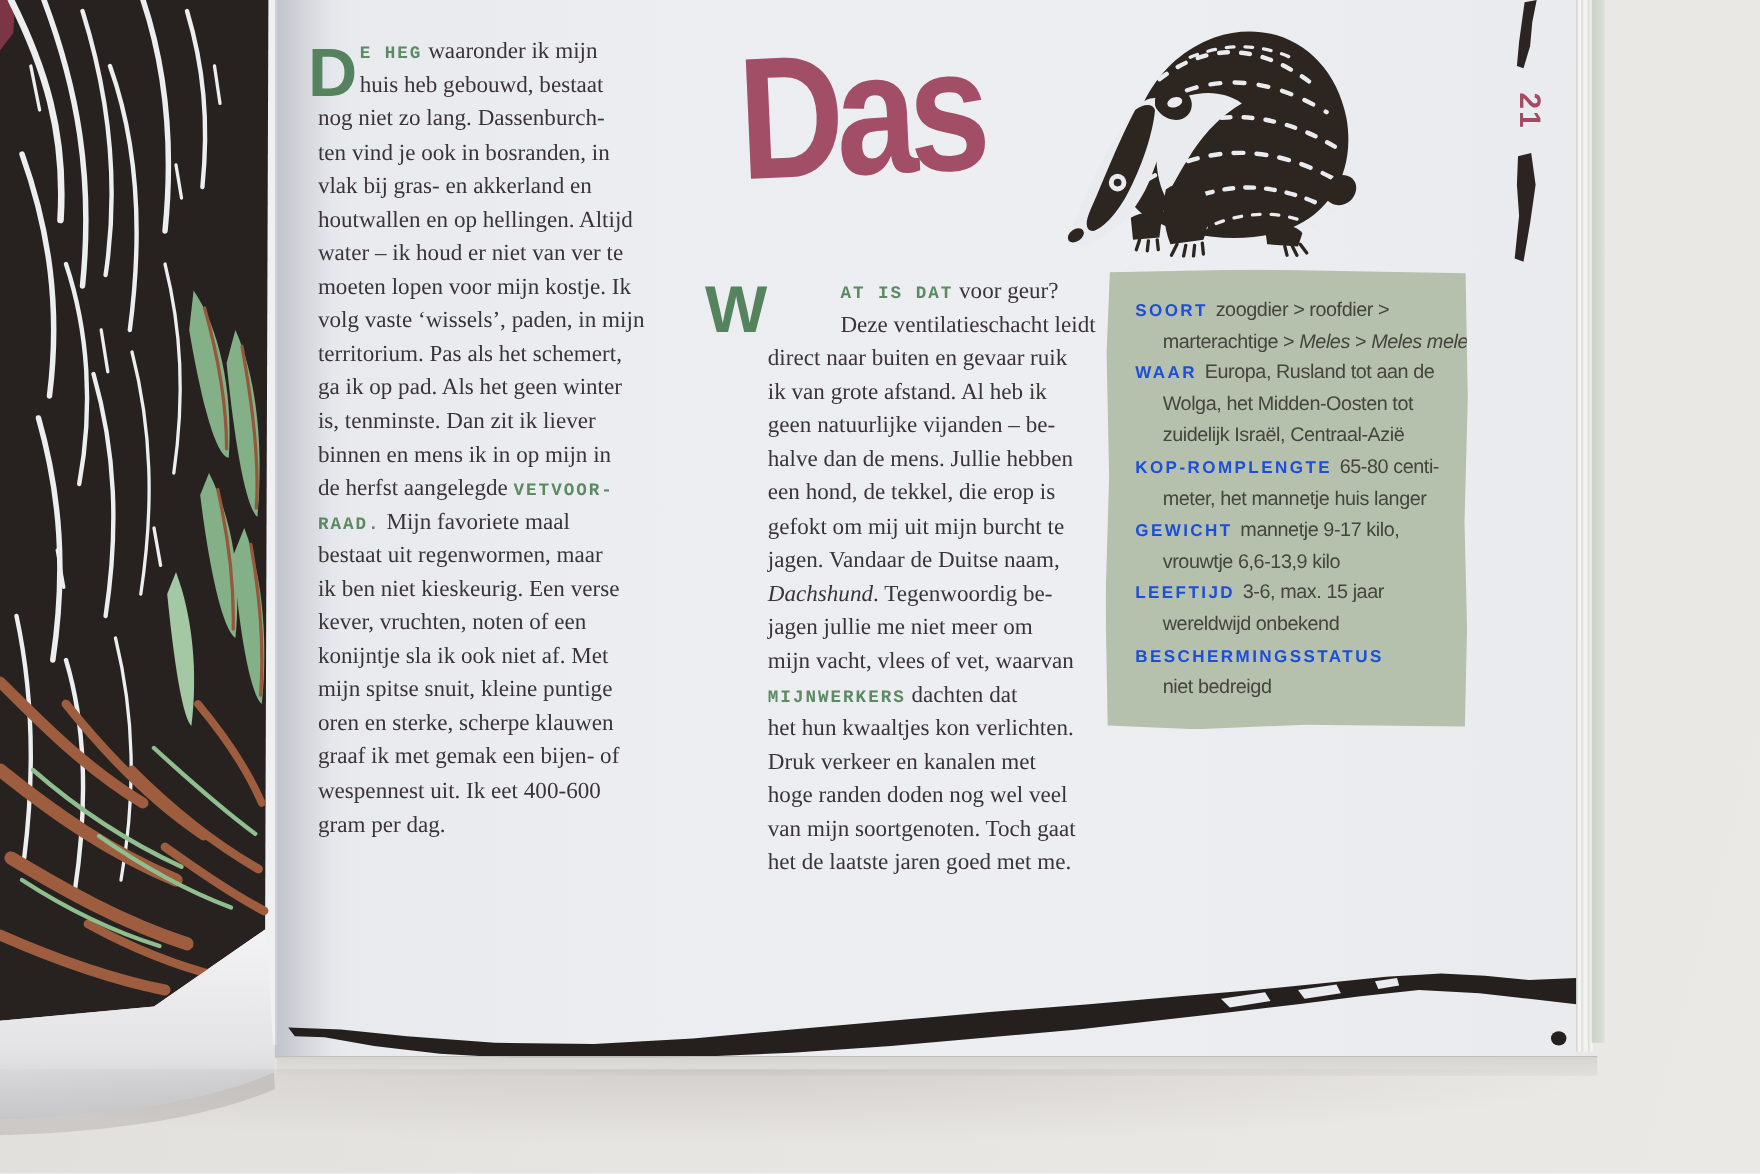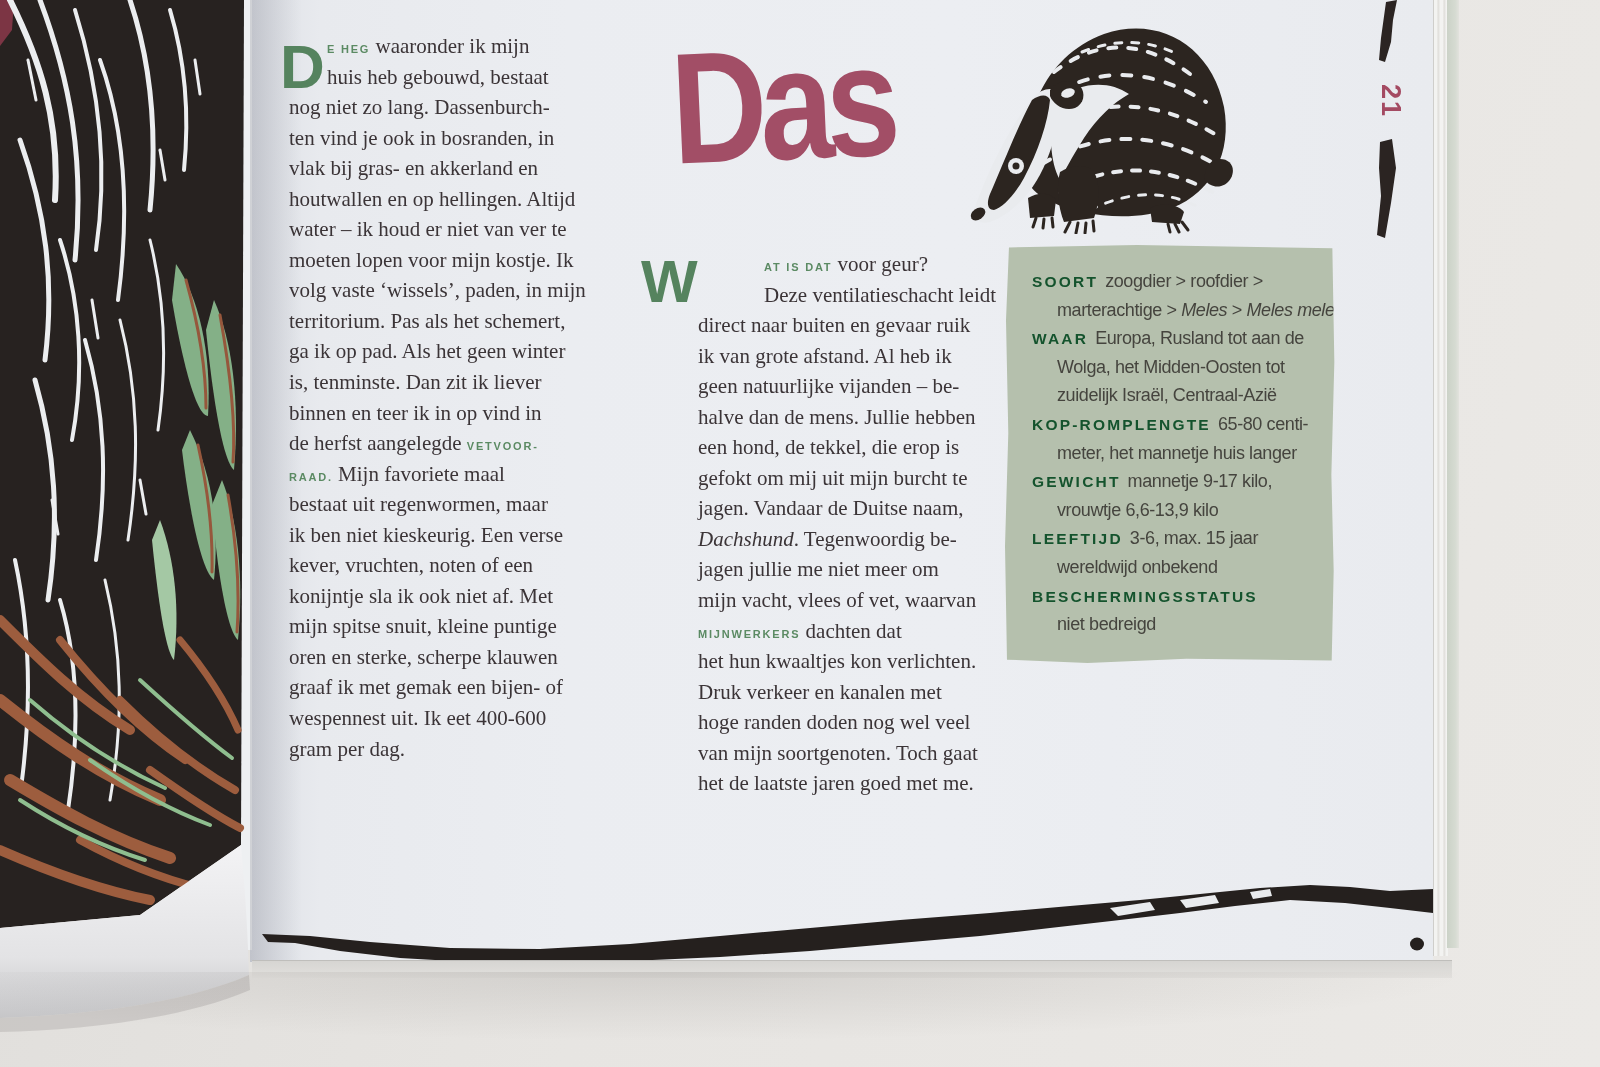--- a/index.html
+++ b/index.html
@@ -36,21 +36,21 @@
     left:0;top:972px;width:1480px;height:70px;
     background:radial-gradient(ellipse at 45% 0%,rgba(60,55,50,.12),rgba(60,55,50,0) 70%);
   }
   
   .tl{height:30.55px;line-height:30.55px;white-space:nowrap;
       font-size:21px;color:#3b3437;}
   #leftcol{left:289px;top:31px;width:330px;}
   #leftcol .ind{padding-left:38px;}
   #midcol{left:650px;top:249px;width:330px;margin-left:48px;}
   #midcol .ind{padding-left:66px;}
-  .acc{font-family:Liberation Sans, sans-serif;font-weight:bold;font-size:11px;
+  .acc{font-family:Liberation Mono, monospace;font-weight:bold;font-size:16px;
        letter-spacing:1.8px;color:#5b8a63;}
   .it{font-style:italic;}
   .dropcap{font-family:"Liberation Sans",sans-serif;font-weight:bold;color:#55835e;line-height:1;}
   #dropcap-left{left:280px;top:36px;font-size:62px;}
   #dropcap-mid{left:641px;top:252px;font-size:60px;}
   
   #title{
     left:668px;top:30px;width:280px;
     font-family:"Liberation Sans",sans-serif;font-weight:bold;
     font-size:158px;line-height:1;letter-spacing:-9px;color:#a24e66;
@@ -60,21 +60,21 @@
   #infobox{
     left:1005px;top:245px;width:330px;height:418px;
     background:#b5c0ad;
     clip-path:polygon(1.2% .6%,40% 0,99.2% .8%,99.8% 28%,98.9% 55%,99.6% 78%,99% 99.4%,55% 99%,25% 100%,.6% 99.2%,0 72%,1% 45%,.3% 18%);
     padding:22px 0 0 27px;box-sizing:border-box;
   }
   .bl{height:28.6px;line-height:28.6px;white-space:nowrap;
       font-family:"Liberation Sans",sans-serif;font-size:18px;
       letter-spacing:-.4px;color:#45443e;}
   .bl .lbl{font-weight:bold;font-size:15.5px;letter-spacing:2.2px;
-           color:#14532d;margin-right:7px;}
+           color:#1d4ed8;margin-right:7px;}
   #infobox .ind{padding-left:25px;}
   
   #pageno{
     left:1406px;top:84px;
     font-family:"Liberation Sans",sans-serif;font-weight:bold;
     font-size:27px;letter-spacing:2px;color:#a44a62;
     transform:rotate(90deg);transform-origin:left top;
   }
   svg{display:block;}
 </style>
@@ -204,21 +204,21 @@
       <div class="tl"><span>nog niet zo lang. Dassenburch-</span></div>
       <div class="tl"><span>ten vind je ook in bosranden, in</span></div>
       <div class="tl"><span>vlak bij gras- en akkerland en</span></div>
       <div class="tl"><span>houtwallen en op hellingen. Altijd</span></div>
       <div class="tl"><span>water – ik houd er niet van ver te</span></div>
       <div class="tl"><span>moeten lopen voor mijn kostje. Ik</span></div>
       <div class="tl"><span>volg vaste ‘wissels’, paden, in mijn</span></div>
       <div class="tl"><span>territorium. Pas als het schemert,</span></div>
       <div class="tl"><span>ga ik op pad. Als het geen winter</span></div>
       <div class="tl"><span>is, tenminste. Dan zit ik liever</span></div>
-      <div class="tl"><span>binnen en teer ik in op vind in</span></div>
+      <div class="tl"><span>binnen en mens ik in op mijn in</span></div>
       <div class="tl"><span>de herfst aangelegde </span><span class="acc">VETVOOR-</span></div>
       <div class="tl"><span class="acc">RAAD.</span><span> Mijn favoriete maal</span></div>
       <div class="tl"><span>bestaat uit regenwormen, maar</span></div>
       <div class="tl"><span>ik ben niet kieskeurig. Een verse</span></div>
       <div class="tl"><span>kever, vruchten, noten of een</span></div>
       <div class="tl"><span>konijntje sla ik ook niet af. Met</span></div>
       <div class="tl"><span>mijn spitse snuit, kleine puntige</span></div>
       <div class="tl"><span>oren en sterke, scherpe klauwen</span></div>
       <div class="tl"><span>graaf ik met gemak een bijen- of</span></div>
       <div class="tl"><span>wespennest uit. Ik eet 400-600</span></div>

